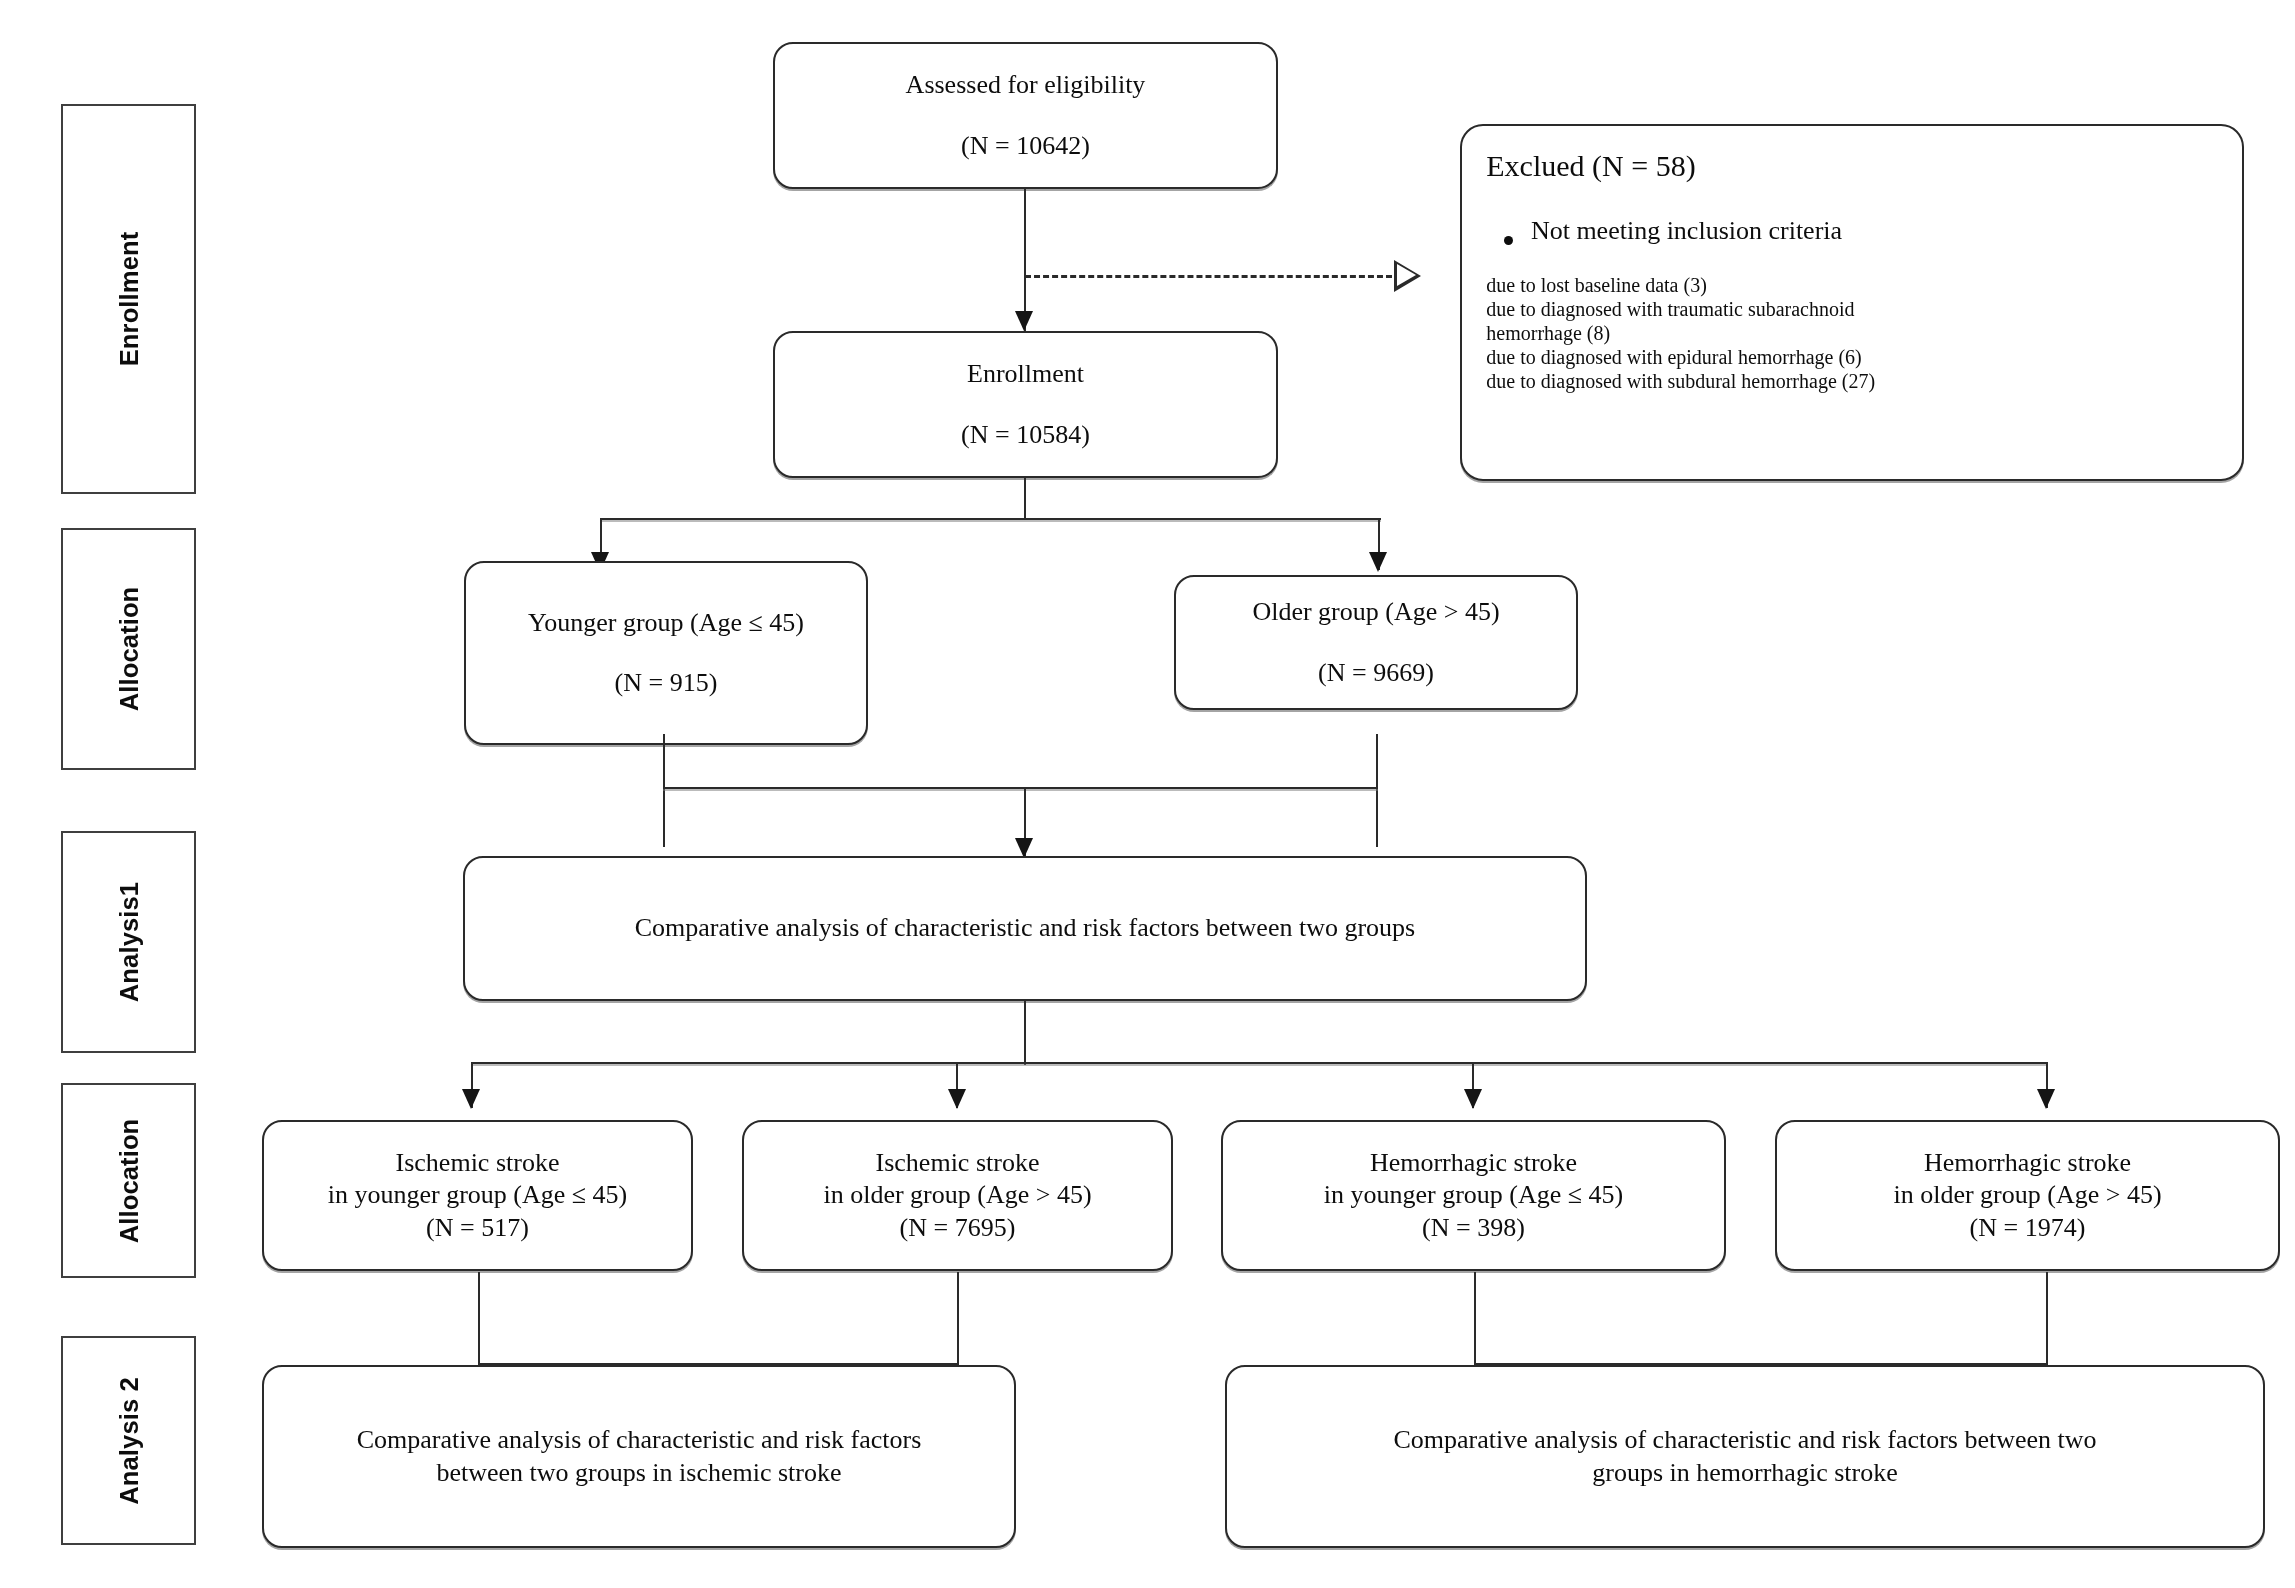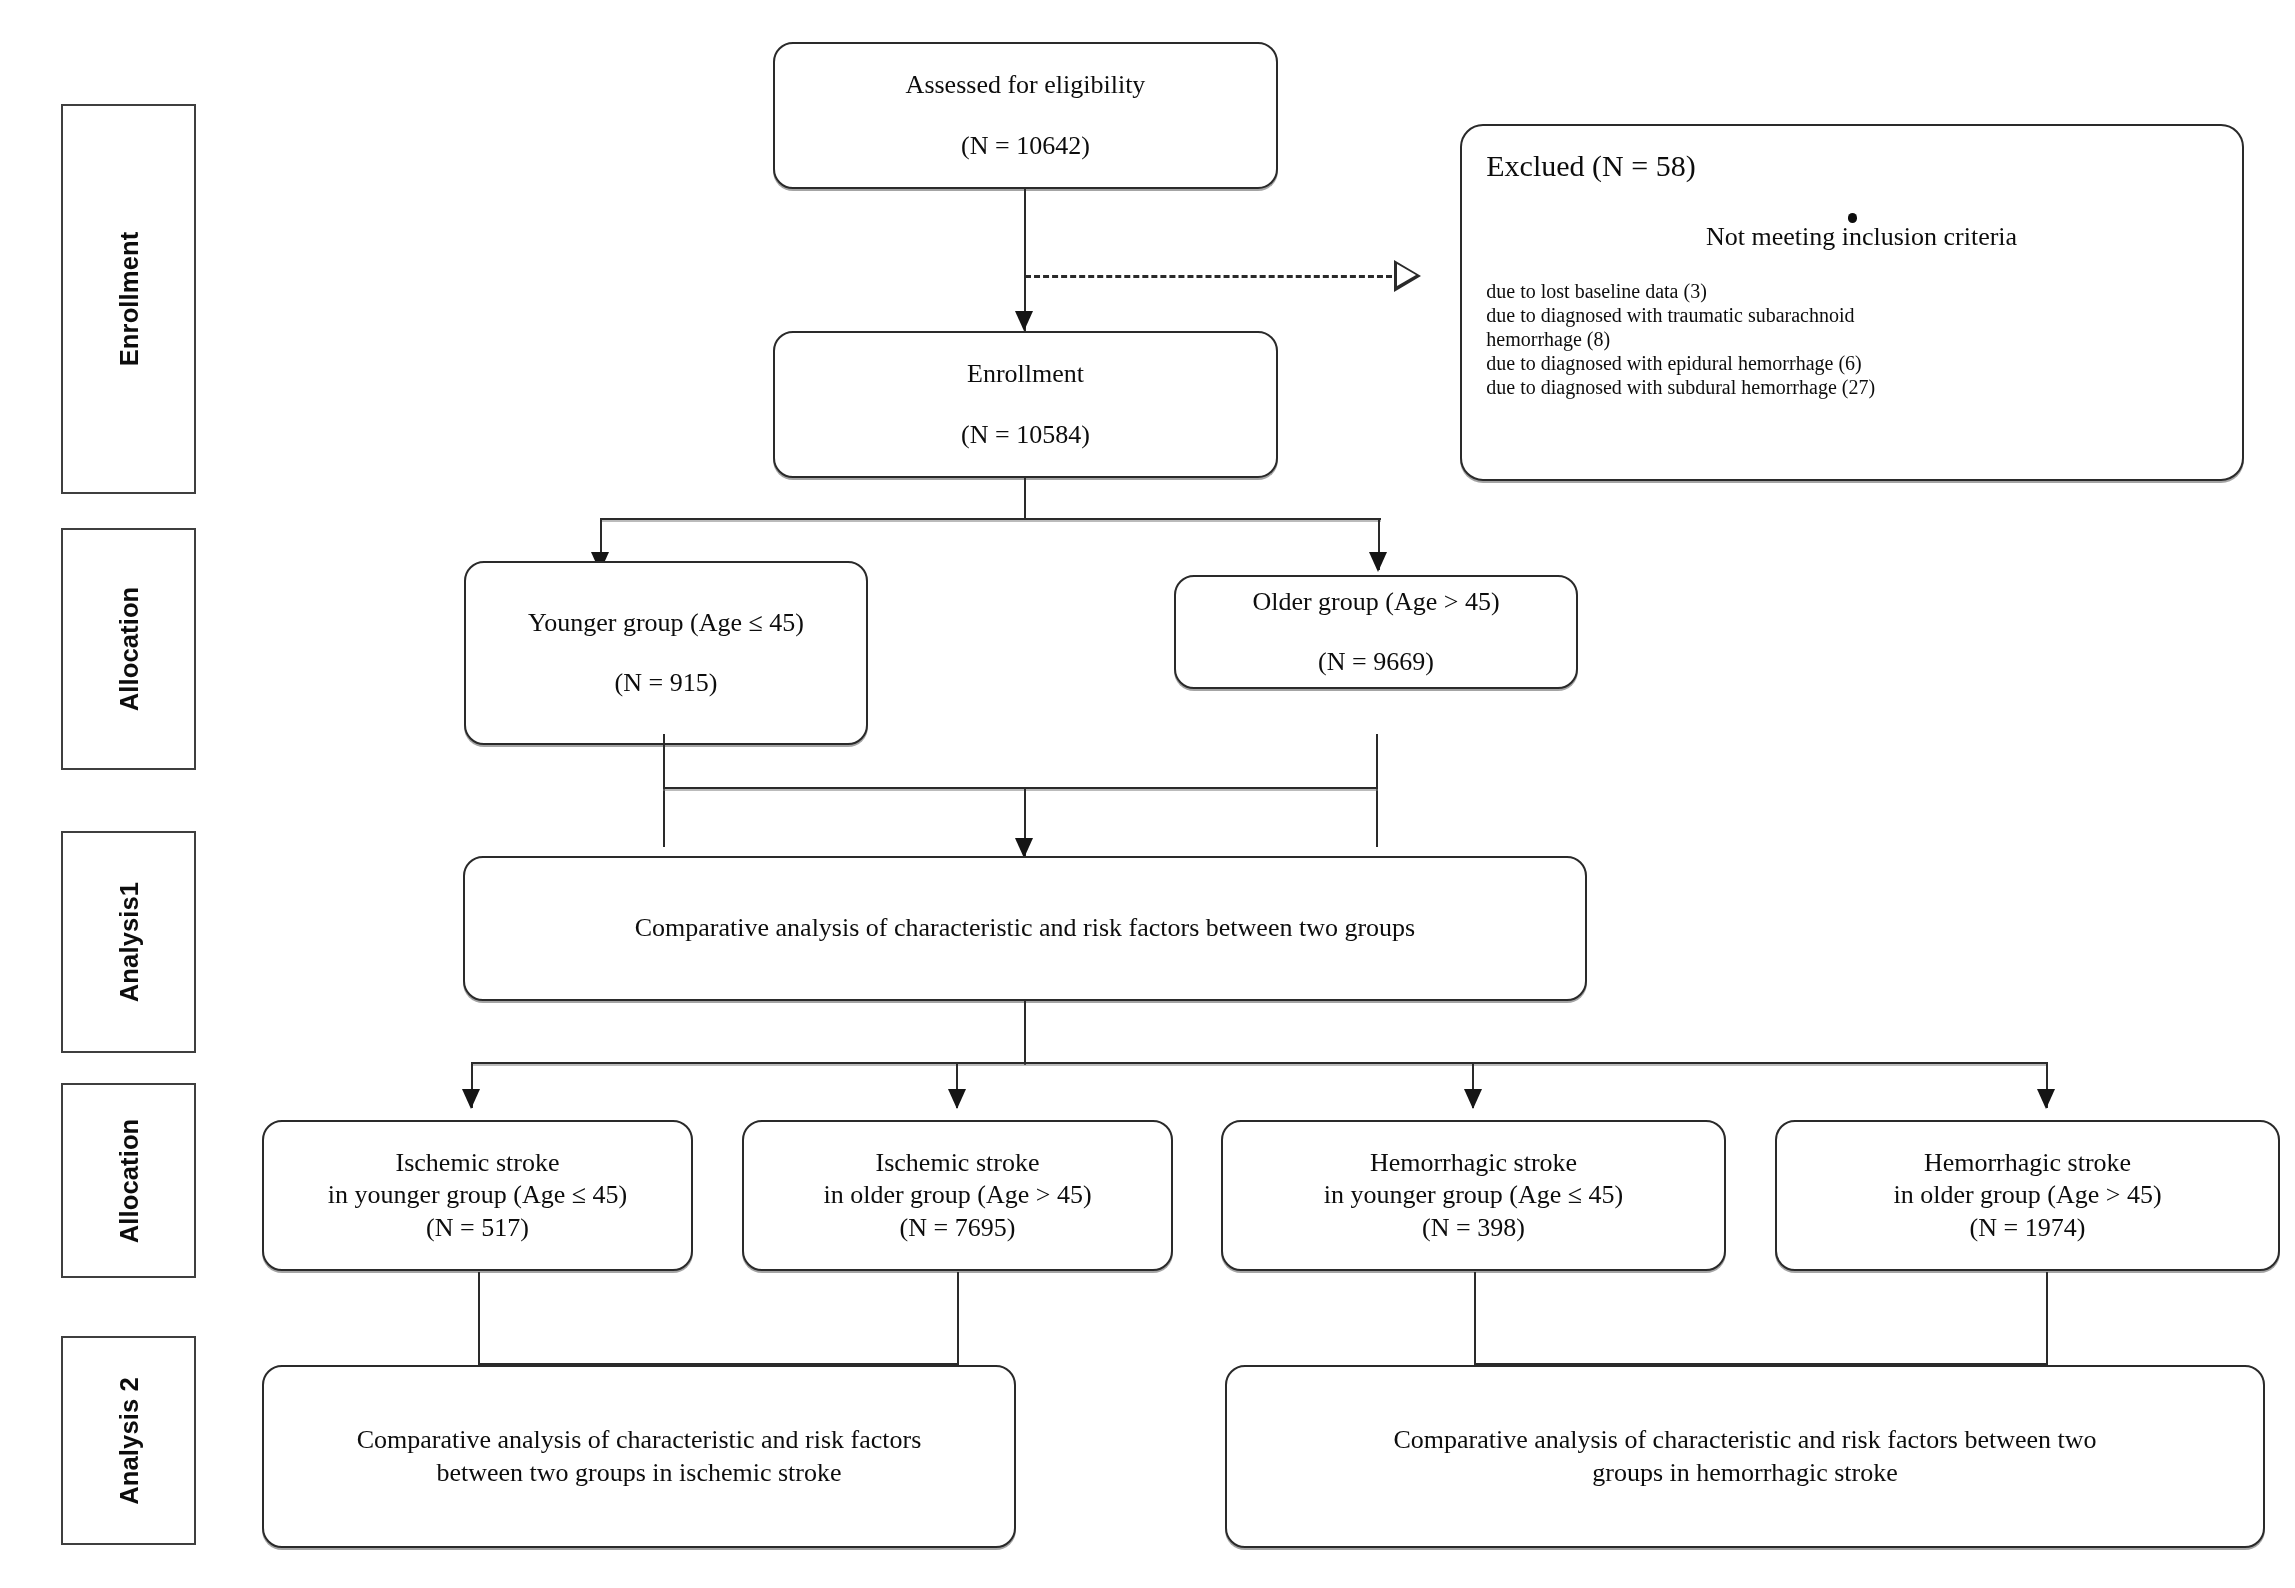--- a/index.html
+++ b/index.html
@@ -64,24 +64,23 @@
     text-align: left;
     padding: 20px 23px;
     border-radius: 23px;
   }
   .exclude-title {
     font-size: 30px;
     margin: 4px 0 0 1.3px;
   }
   .exclude-bullet {
     display: flex;
-    align-items: center;
-    margin: 19px 0 0 19px;
+    align-items: flex-end;
+    margin: 35px 0 0 19px;
     font-size: 26px;
-    flex-direction: column;
   }
   .exclude-bullet .dot {
     width: 9.4px; height: 9.4px;
     background: #0d0d0d;
     border-radius: 50%;
     margin: 12px 17.5px 0 0;
     flex: 0 0 auto;
   }
   .exclude-reasons {
     margin: 28px 0 0 1.3px;
@@ -190,21 +189,21 @@
   <div class="vline" style="left:600px; top:518px; height:52px;"></div>
   <div class="arrow-down" style="left:591px; top:552px;"></div>
   <div class="vline" style="left:1378px; top:518px; height:52px;"></div>
   <div class="arrow-down" style="left:1369px; top:552px;"></div>
 
   <div class="node two-line-gap" style="left:464px; top:561px; width:404px; height:184px;">
     <span class="ln">Younger group (Age ≤ 45)</span>
     <span class="ln">(N = 915)</span>
   </div>
 
-  <div class="node two-line-gap" style="left:1174px; top:575px; width:404px; height:114px;">
+  <div class="node two-line-gap" style="left:1174px; top:575px; width:404px; height:135px;">
     <span class="ln">Older group (Age &gt; 45)</span>
     <span class="ln">(N = 9669)</span>
   </div>
 
   <div class="vline" style="left:663px; top:734px; height:113px;"></div>
   <div class="vline" style="left:1376px; top:734px; height:113px;"></div>
   <div class="hline trunk" style="left:663px; top:787px; width:715px;"></div>
   <div class="vline" style="left:1024px; top:787px; height:74px;"></div>
   <div class="arrow-down" style="left:1015px; top:838px;"></div>
 

